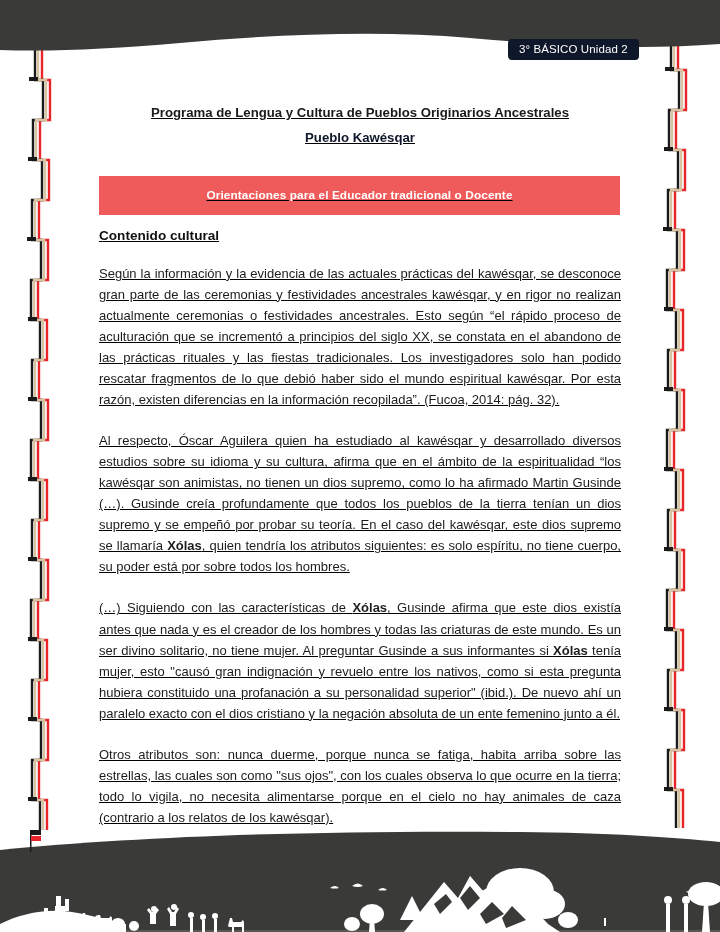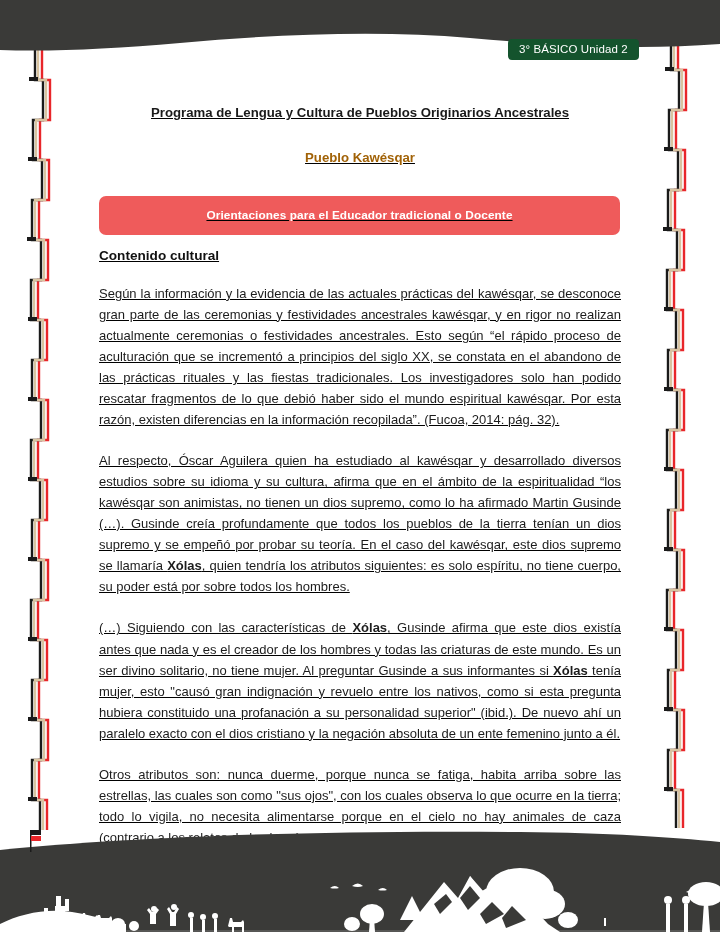--- a/index.html
+++ b/index.html
@@ -39,21 +39,21 @@
     height: 14px;
     background: #3a3a38;
     z-index: 5;
   }
   .badge {
     position: absolute;
     left: 508px;
     top: 39px;
     height: 21px;
     padding: 0 11px;
-    background: #14532d;
+    background: #0f172a;
     border-radius: 4px;
     color: #ffffff;
     font-size: 11.5px;
     line-height: 21px;
     white-space: nowrap;
     letter-spacing: .1px;
     z-index: 6;
   }
 
   
@@ -93,33 +93,32 @@
     text-align: center;
     font-size: 13.2px;
     font-weight: bold;
     color: #1a1a1a;
     line-height: 1.35;
   }
   .doc-subtitle {
     text-align: center;
     font-size: 13.2px;
     font-weight: bold;
-    color: #a16207;
-    margin-top: 28px;
+    color: #0f172a;
+    margin-top: 8px;
   }
 
   .red-banner {
     margin-top: 31px;
     width: 521px;
     height: 39px;
     background: #ef5b5b;
     display: flex;
     align-items: center;
     justify-content: center;
-    border-radius: 7px;
   }
   .red-banner-text {
     color: #ffffff;
     font-size: 11.8px;
     font-weight: bold;
     letter-spacing: .1px;
   }
 
   .section-heading {
     margin-top: 13px;

